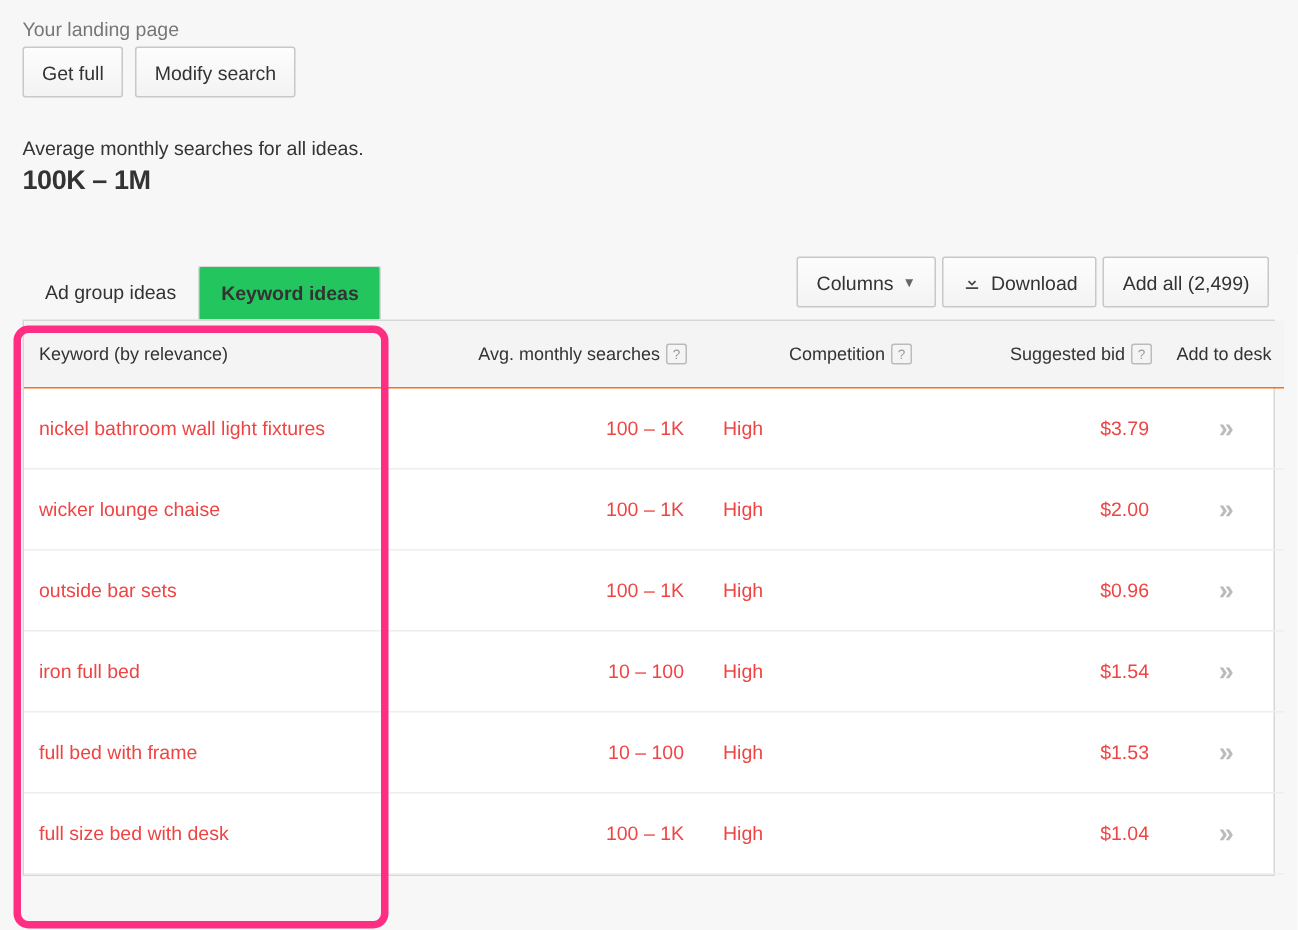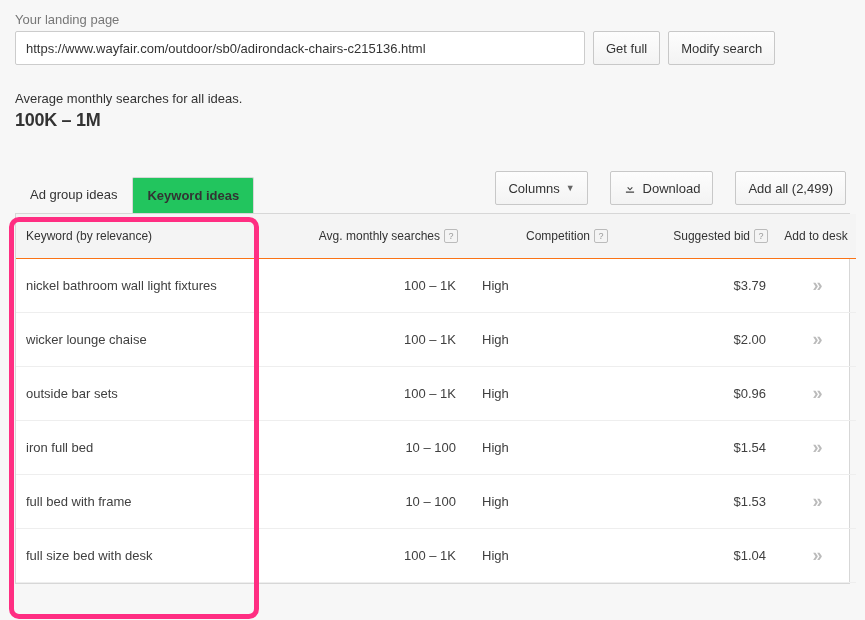--- a/index.html
+++ b/index.html
@@ -55,21 +55,21 @@
   }
   .tab.active {
     font-weight: bold;
     background: #22c55e;
     border: 1px solid #d7d7d7;
     border-bottom: 1px solid #fff;
     border-radius: 2px 2px 0 0;
     position: relative;
     top: 1px;
   }
-  .right-actions { display: flex; gap: 22px; margin-bottom: 8px; }
+  .right-actions { display: flex; gap: 4px; margin-bottom: 8px; }
   .table-wrap {
     border: 1px solid #d7d7d7;
     background: #fff;
     margin-top: 0;
     position: relative;
   }
   table { width: 100%; border-collapse: collapse; table-layout: fixed; }
   thead th {
     background: #f4f4f4;
     font-size: 12px;
@@ -83,21 +83,21 @@
   thead th .hdr { display: inline-flex; align-items: center; gap: 4px; }
   .th-keyword { text-align: left; width: 270px; padding-left: 10px; }
   .th-searches { text-align: right; width: 180px; }
   .th-comp { text-align: right; width: 150px; padding-left: 16px; }
   .th-bid { text-align: right; width: 160px; }
   .th-add { text-align: center; width: 80px; }
   tbody td {
     padding: 16px 8px;
     border-bottom: 1px solid #eee;
     font-size: 13px;
-    color: #404040;
+    color: #ef4444;
     vertical-align: middle;
     height: 50px;
   }
   .td-keyword { padding-left: 10px; }
   .td-searches { text-align: right; padding-right: 10px; }
   .td-comp { padding-left: 16px; }
   .td-bid { text-align: right; padding-right: 10px; }
   .td-add { text-align: center; color: #bbb; font-size: 18px; cursor: pointer; font-weight: bold; letter-spacing: -3px; }
   .help-badge {
     display: inline-flex; align-items: center; justify-content: center;
@@ -112,21 +112,20 @@
     border-radius: 10px;
     pointer-events: none;
     z-index: 10;
   }
 </style>
 </head>
 <body>
 
 <div class="label-input">Your landing page</div>
 <div class="input-row">
-  <input class="url-input" type="text" value="https://www.wayfair.com/outdoor/sb0/adirondack-chairs-c215136.html" style="">
   <button class="btn">Get full</button>
   <button class="btn">Modify search</button>
 </div>
 
 <div class="stats">
   <div class="stats-label">Average monthly searches for all ideas.</div>
   <div class="stats-value">100K – 1M</div>
 </div>
 
 <div class="toolbar">

